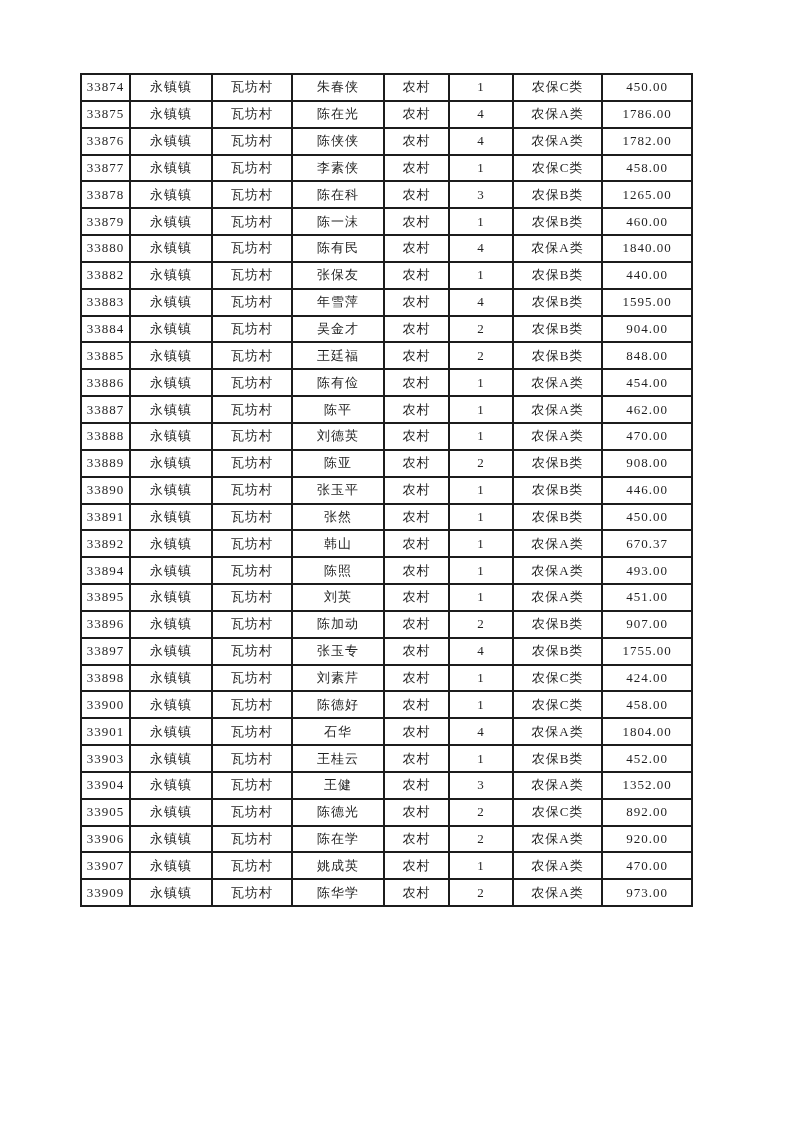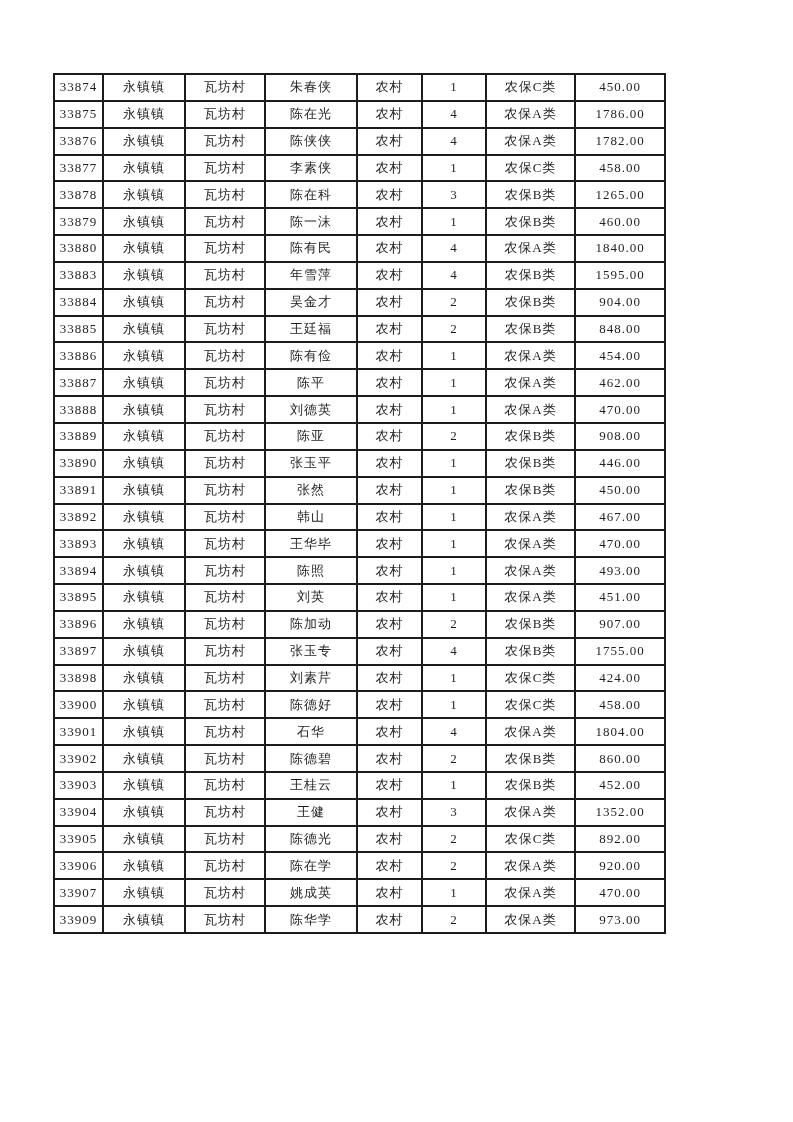--- a/index.html
+++ b/index.html
@@ -14,21 +14,21 @@
   body {
     width: 793px;
     height: 1122px;
     background: var(--page-bg);
     position: relative;
     font-family: "Liberation Serif", "DejaVu Serif", serif;
     overflow: hidden;
   }
   .table-wrap {
     position: absolute;
-    left: 53px;
+    left: 80px;
     top: 73px;
   }
   table.records {
     border-collapse: collapse;
     table-layout: fixed;
     width: 611px;
   }
   table.records td {
     border: 2px solid var(--border-color);
     height: 24.85px;
@@ -125,20 +125,30 @@
           <td>33880</td>
           <td>永镇镇</td>
           <td>瓦坊村</td>
           <td>陈有民</td>
           <td>农村</td>
           <td>4</td>
           <td>农保A类</td>
           <td class="c-amount">1840.00</td>
         </tr>
         <tr>
+          <td>33882</td>
+          <td>永镇镇</td>
+          <td>瓦坊村</td>
+          <td>张保友</td>
+          <td>农村</td>
+          <td>1</td>
+          <td>农保B类</td>
+          <td class="c-amount">440.00</td>
+        </tr>
+        <tr>
           <td>33883</td>
           <td>永镇镇</td>
           <td>瓦坊村</td>
           <td>年雪萍</td>
           <td>农村</td>
           <td>4</td>
           <td>农保B类</td>
           <td class="c-amount">1595.00</td>
         </tr>
         <tr>
@@ -222,31 +232,21 @@
           <td class="c-amount">450.00</td>
         </tr>
         <tr>
           <td>33892</td>
           <td>永镇镇</td>
           <td>瓦坊村</td>
           <td>韩山</td>
           <td>农村</td>
           <td>1</td>
           <td>农保A类</td>
-          <td class="c-amount">467.00</td>
-        </tr>
-        <tr>
-          <td>33893</td>
-          <td>永镇镇</td>
-          <td>瓦坊村</td>
-          <td>王华毕</td>
-          <td>农村</td>
-          <td>1</td>
-          <td>农保A类</td>
-          <td class="c-amount">470.00</td>
+          <td class="c-amount">670.37</td>
         </tr>
         <tr>
           <td>33894</td>
           <td>永镇镇</td>
           <td>瓦坊村</td>
           <td>陈照</td>
           <td>农村</td>
           <td>1</td>
           <td>农保A类</td>
           <td class="c-amount">493.00</td>
@@ -303,30 +303,20 @@
         </tr>
         <tr>
           <td>33901</td>
           <td>永镇镇</td>
           <td>瓦坊村</td>
           <td>石华</td>
           <td>农村</td>
           <td>4</td>
           <td>农保A类</td>
           <td class="c-amount">1804.00</td>
-        </tr>
-        <tr>
-          <td>33902</td>
-          <td>永镇镇</td>
-          <td>瓦坊村</td>
-          <td>陈德碧</td>
-          <td>农村</td>
-          <td>2</td>
-          <td>农保B类</td>
-          <td class="c-amount">860.00</td>
         </tr>
         <tr>
           <td>33903</td>
           <td>永镇镇</td>
           <td>瓦坊村</td>
           <td>王桂云</td>
           <td>农村</td>
           <td>1</td>
           <td>农保B类</td>
           <td class="c-amount">452.00</td>

